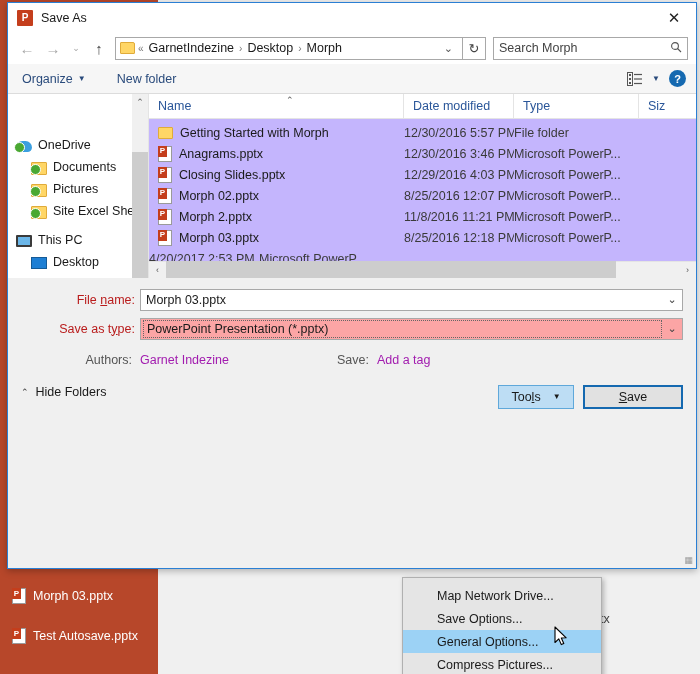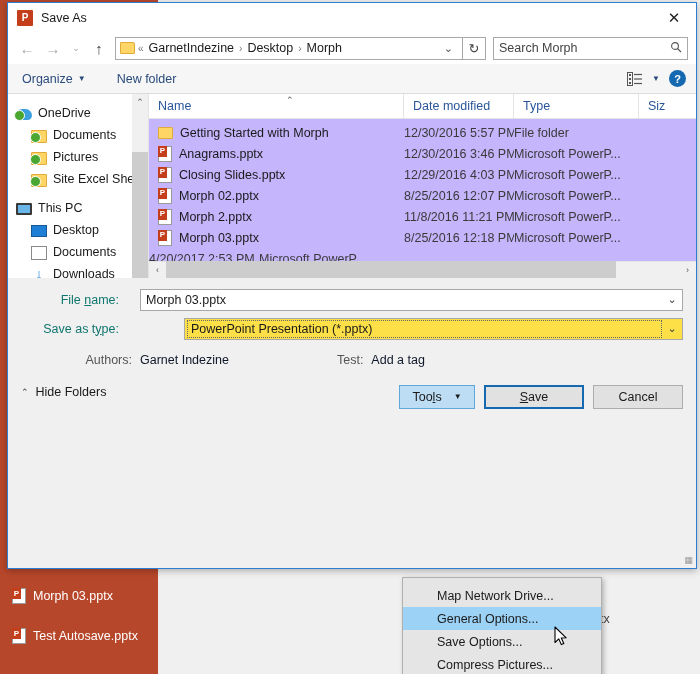--- a/index.html
+++ b/index.html
@@ -114,21 +114,21 @@
   #body { flex: 1; display: flex; min-height: 0; background: #fff; }
 
   #sidebar {
     width: 140px; flex: none; background: #fff; position: relative;
     overflow: hidden; padding-top: 8px;
   }
   .nav-item {
     height: 22px; display: flex; align-items: center; gap: 6px;
     font-size: 12.5px; color: #1a1a1a; white-space: nowrap; cursor: default;
   }
-  .nav-item.lvl0 { padding-left: 8px; }
+  .nav-item.lvl0 { padding-left: 8px; margin-top: 32px; }
   .nav-item.lvl1 { padding-left: 23px; }
   .ic { width: 16px; height: 16px; flex: none; position: relative; }
   .ic-folder { background: #ffd666; border: 1px solid #e0ab3a; border-radius: 1px; height: 13px; margin-top: 2px; }
   .ic-sync::after {
     content: ''; position: absolute; left: -2px; bottom: -1px; width: 9px; height: 9px;
     border-radius: 50%; background: #4aa832; border: 1px solid #fff;
   }
   .ic-cloud { background: #3b9fe0; border-radius: 7px 7px 5px 5px; height: 11px; margin-top: 3px; }
   .ic-pc { background: #6bb6e8; border: 2px solid #3a3a3a; border-radius: 1px; height: 12px; margin-top: 1px; }
   .ic-desktop { background: #1e7fd4; border: 1px solid #155a96; height: 12px; margin-top: 2px; }
@@ -185,34 +185,34 @@
     height: 17px; flex: none; background: #f0f0f0; display: flex; align-items: center;
     border-top: 1px solid #e4e4e4;
   }
   .hs-arrow { width: 17px; text-align: center; color: #555; font-size: 9px; }
   #hs-track { flex: 1; height: 17px; position: relative; }
   #hs-thumb { position: absolute; left: 0; top: 0; height: 17px; width: 450px; background: #cdcdcd; }
 
   
   #formarea { flex: none; background: #f0f0f0; padding: 9px 13px 0 13px; }
   .form-row { display: flex; align-items: center; height: 26px; margin-bottom: 3px; }
-  .form-label { width: 119px; text-align: right; padding-right: 21px; font-size: 12.5px; color: #0f766e; }
+  .form-label { width: 119px; text-align: right; padding-right: 5px; font-size: 12.5px; color: #b91c1c; }
   .combo {
     flex: 1; height: 22px; background: #fff; border: 1px solid #a8a8a8;
     display: flex; align-items: center; padding-left: 5px; font-size: 12.5px; color: #1a1a1a;
   }
-  .combo.grey { background: #fde047; border: 1px solid #a8a8a8; margin-left: 44px; }
+  .combo.grey { background: #fca5a5; border: 1px solid #a8a8a8; }
   .combo.grey .inner {
     flex: 1; border: 1px dotted #666; height: 18px; display: flex; align-items: center;
     padding-left: 3px; margin: 0 0 0 -3px;
   }
   .combo-arrow { margin-left: auto; width: 20px; text-align: center; color: #444; font-size: 11px; }
   #meta-row { display: flex; align-items: center; height: 26px; margin-top: 5px; font-size: 12.5px; }
   #authors-label { width: 119px; text-align: right; padding-right: 8px; color: #555; }
-  .link { color: #0f172a; cursor: default; }
+  .link { color: #a21caf; cursor: default; }
   #tags-label { margin-left: 108px; color: #555; padding-right: 8px; }
 
   
   #footer {
     flex: 1; background: #f0f0f0; display: flex; align-items: flex-start;
     padding: 12px 13px 0 13px; position: relative;
   }
   #hide-folders { display: flex; align-items: center; gap: 7px; color: #1a1a1a; font-size: 12.5px; cursor: default; }
   #hf-caret { color: #333; font-size: 9px; }
   #btnrow { margin-left: auto; display: flex; gap: 9px; }
@@ -477,55 +477,52 @@
     <div class="form-row">
       <div class="form-label"><span>Save as t</span><span class="u">y</span><span>pe:</span></div>
       <div class="combo grey">
         <span class="inner">PowerPoint Presentation (*.pptx)</span>
         <span class="combo-arrow">⌄</span>
       </div>
     </div>
     <div id="meta-row">
       <span id="authors-label">Authors:</span>
       <span class="link">Garnet Indezine</span>
-      <span id="tags-label">Test:</span>
+      <span id="tags-label">Save:</span>
       <span class="link">Add a tag</span>
     </div>
   </div>
 
   <div id="footer">
     <div id="hide-folders">
       <span id="hf-caret">⌃</span>
       <span>Hide Folders</span>
     </div>
     <div id="btnrow">
       <div class="btn" id="btn-tools">
         <span><span>Too</span><span class="u">l</span><span>s</span></span>
         <span class="caret-dn" style="color:#1a1a1a">▼</span>
       </div>
       <div class="btn" id="btn-save">
         <span><span class="u">S</span><span>ave</span></span>
       </div>
-      <div class="btn" id="btn-cancel">
-        <span>Cancel</span>
-      </div>
     </div>
     <div id="resize-grip">▦</div>
   </div>
 </div>
 
 <div id="tools-menu">
   <div class="menu-item">
     <span>Map Network Drive...</span>
   </div>
+  <div class="menu-item">
+    <span>Save Options...</span>
+  </div>
   <div class="menu-item highlighted">
     <span>General Options...</span>
-  </div>
-  <div class="menu-item">
-    <span>Save Options...</span>
   </div>
   <div class="menu-item">
     <span>Compress Pictures...</span>
   </div>
 </div>
 
 <div id="mouse-cursor">
   <svg width="16" height="22" viewBox="0 0 16 22">
     <path d="M1,1 L1,16.5 L4.8,12.9 L7.3,18.6 L9.8,17.5 L7.3,12 L12.2,11.8 Z" fill="#ffffff" stroke="#000000" stroke-width="1.1" stroke-linejoin="round"></path>
   </svg>

